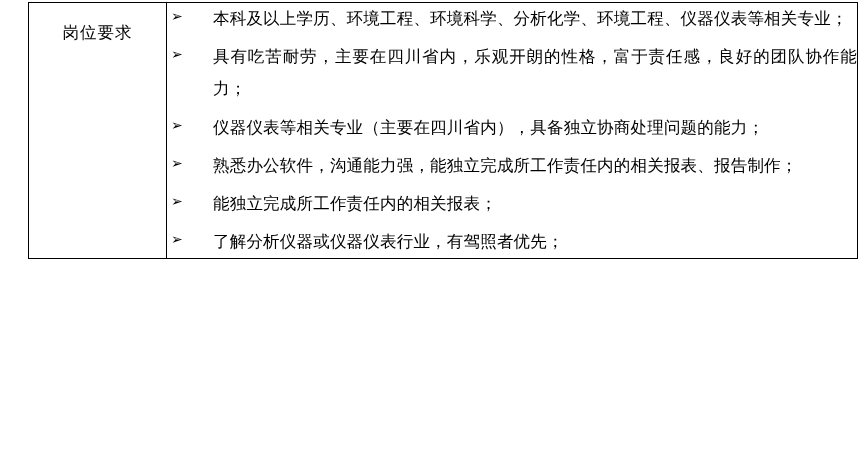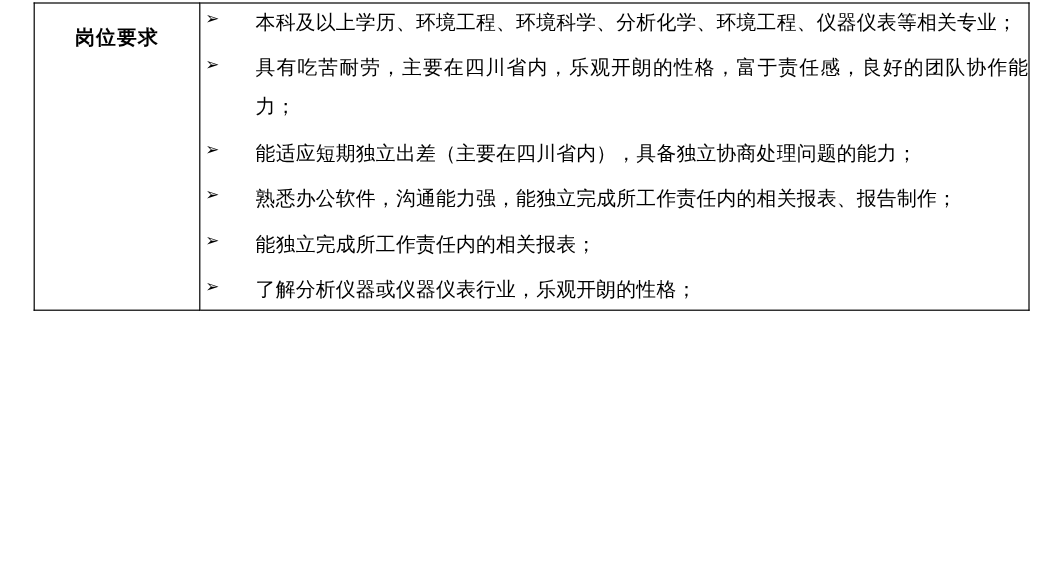--- a/index.html
+++ b/index.html
@@ -32,21 +32,21 @@
     vertical-align: top;
     padding: 0;
   }
   td.label-cell {
     width: 137px;
     text-align: center;
     vertical-align: top;
   }
   .label-inner {
     font-family: "Liberation Sans", "DejaVu Sans", sans-serif;
-    font-weight: bold;
+    font-weight: normal;
     font-size: 16.5px;
     letter-spacing: 1px;
     padding-top: 18px;
     line-height: 1.4;
   }
   td.content-cell {
     padding: 8px 10px 10px 14px;
   }
   ul.bullets {
     list-style: none;
@@ -95,32 +95,32 @@
           <li>
             <span class="bullet-marker">➢</span>
             <span class="bullet-text">本科及以上学历、环境工程、环境科学、分析化学、环境工程、仪器仪表等相关专业；</span>
           </li>
           <li>
             <span class="bullet-marker">➢</span>
             <span class="bullet-text">具有吃苦耐劳，主要在四川省内，乐观开朗的性格，富于责任感，良好的团队协作能力；</span>
           </li>
           <li>
             <span class="bullet-marker">➢</span>
-            <span class="bullet-text">能适应短期独立出差（主要在四川省内），具备独立协商处理问题的能力；</span>
+            <span class="bullet-text">仪器仪表等相关专业（主要在四川省内），具备独立协商处理问题的能力；</span>
           </li>
           <li>
             <span class="bullet-marker">➢</span>
             <span class="bullet-text">熟悉办公软件，沟通能力强，能独立完成所工作责任内的相关报表、报告制作；</span>
           </li>
           <li>
             <span class="bullet-marker">➢</span>
             <span class="bullet-text">能独立完成所工作责任内的相关报表；</span>
           </li>
           <li>
             <span class="bullet-marker">➢</span>
-            <span class="bullet-text">了解分析仪器或仪器仪表行业，乐观开朗的性格；</span>
+            <span class="bullet-text">了解分析仪器或仪器仪表行业，有驾照者优先；</span>
           </li>
         </ul>
       </td>
     </tr>
   </tbody>
     </table>
 </div>
 
 </body></html>

